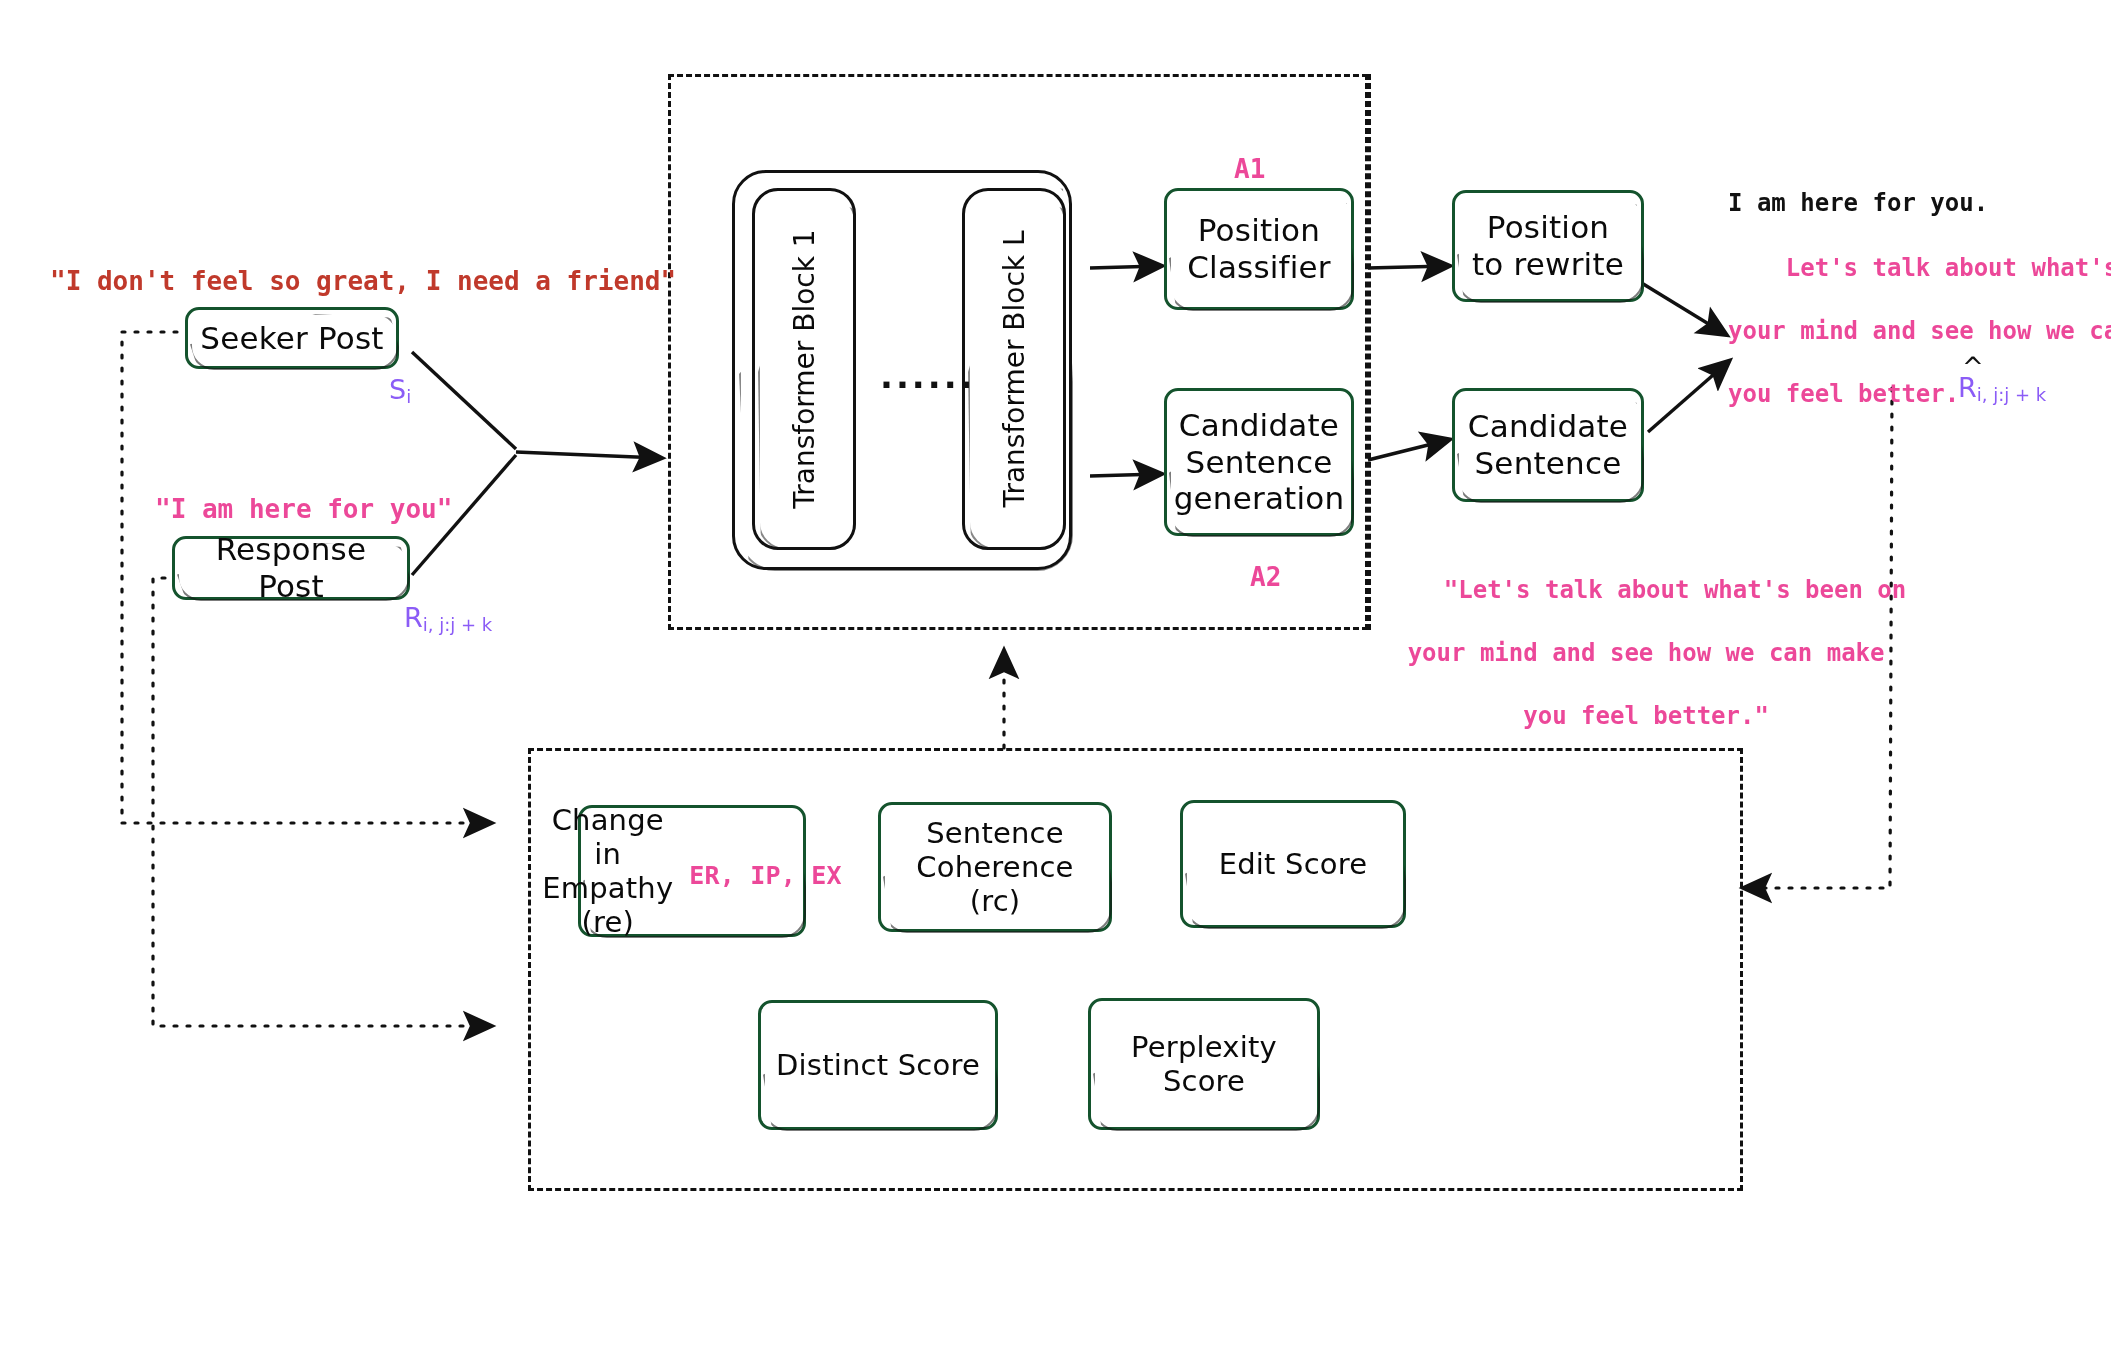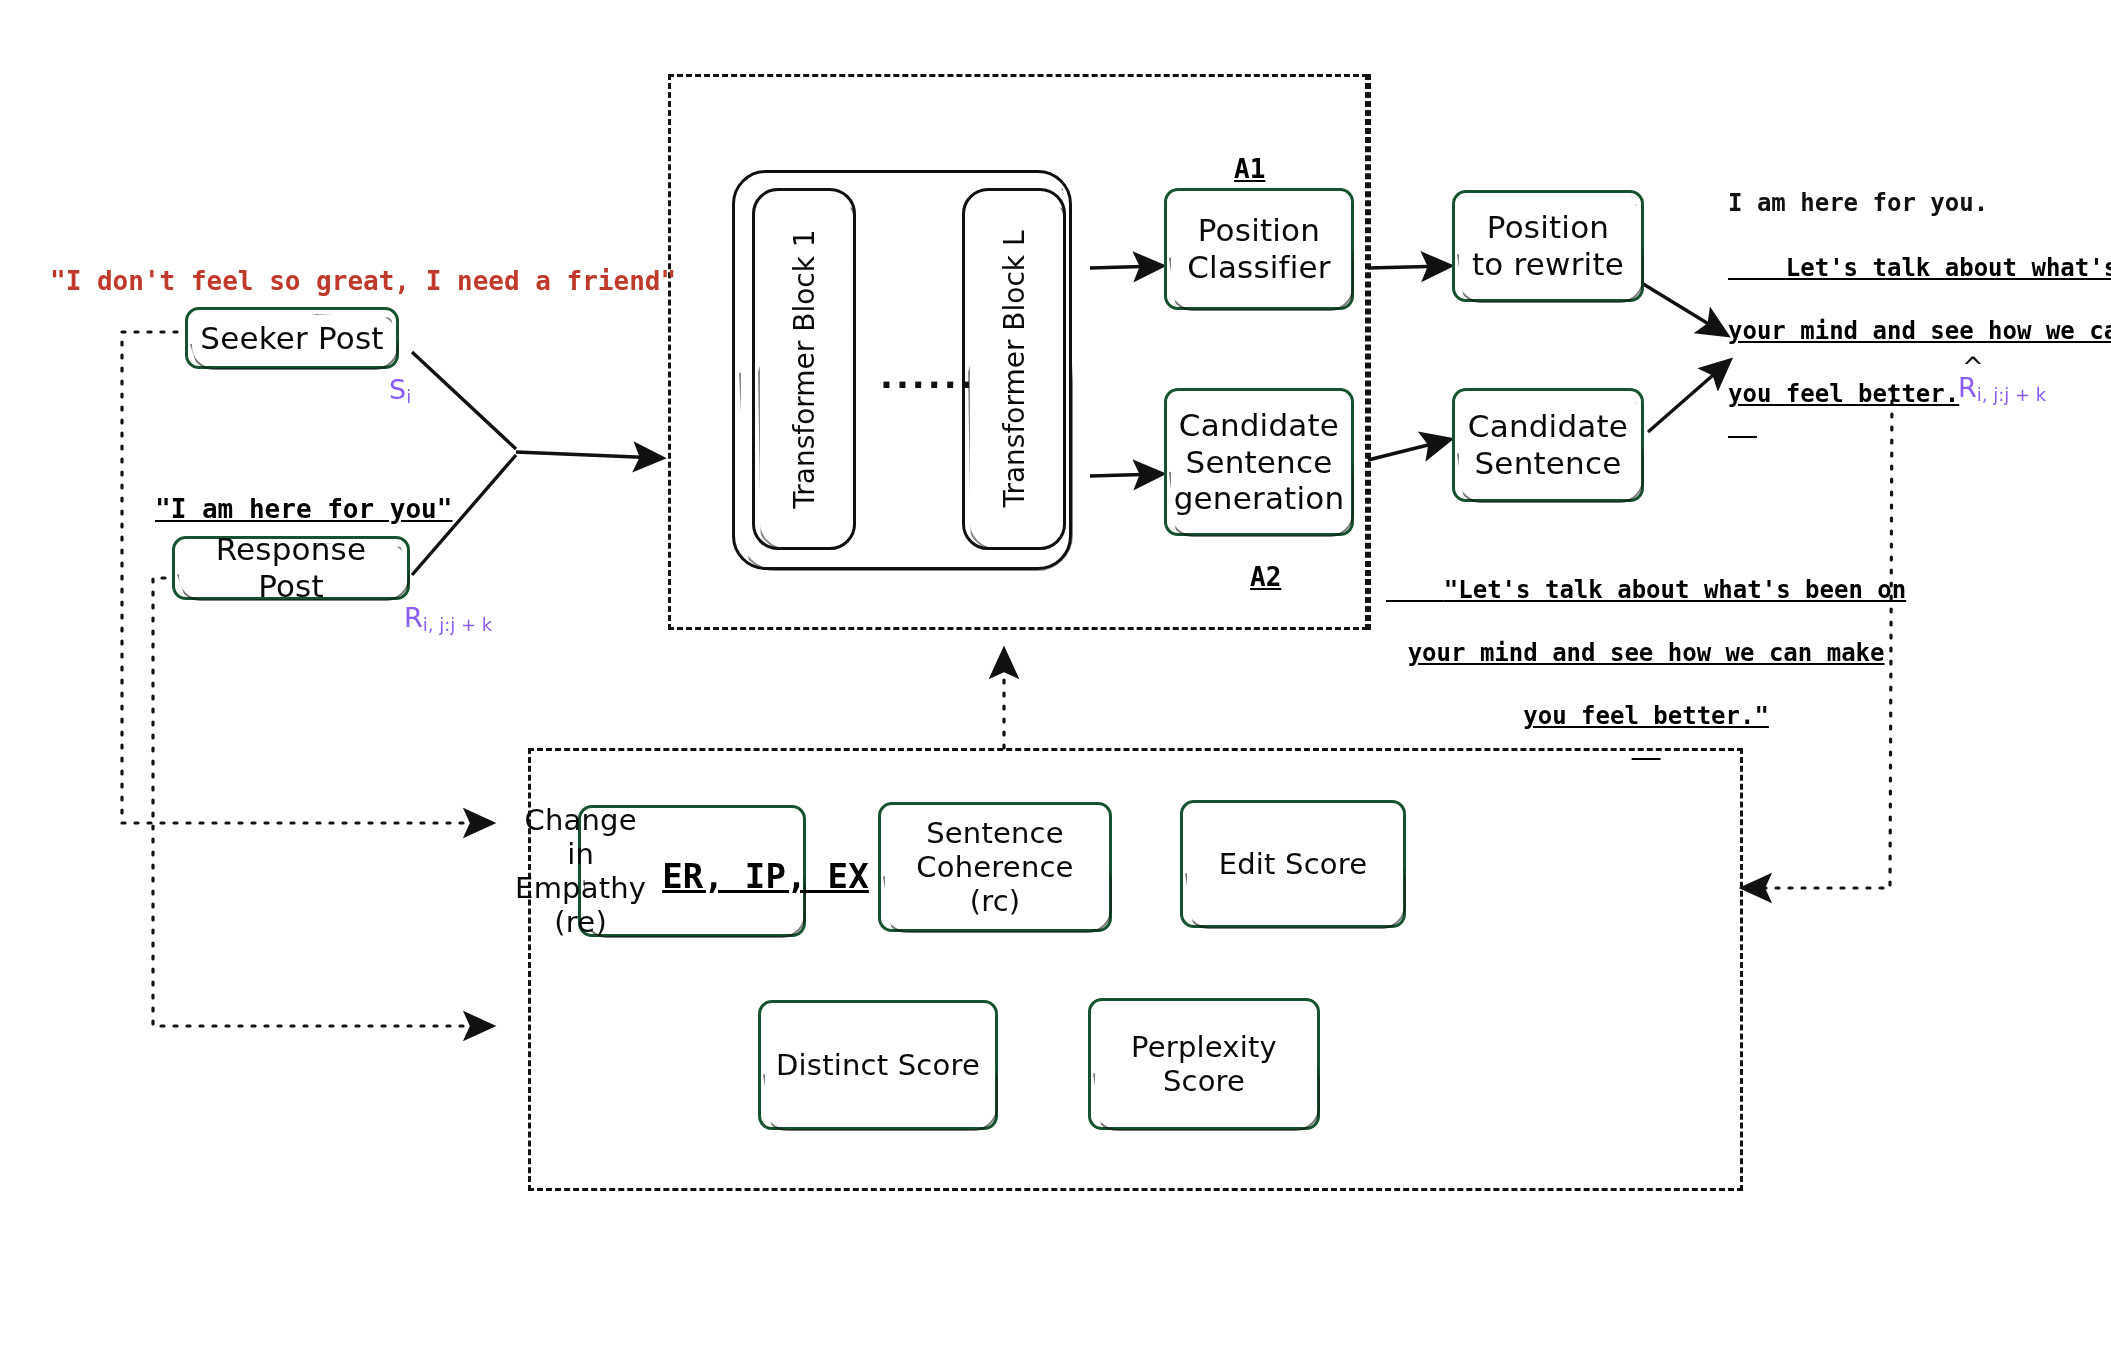--- a/index.html
+++ b/index.html
@@ -135,21 +135,21 @@
   
   .mono {
     position: absolute;
     font-family: "DejaVu Sans Mono", monospace;
     font-weight: bold;
     white-space: pre;
     z-index: 4;
     line-height: 1.32;
   }
   .red   { color: #c0392b; }
-  .green { color: #000000; text-decoration: underline; }
+  .green { color: #ec4899; }
   .black { color: #111111; }
 
   .sub {
     position: absolute;
     font-family: "DejaVu Sans", sans-serif;
     color: #8b5cf6;
     z-index: 4;
     white-space: nowrap;
   }
   .sub .base { font-size: 27px; }
@@ -295,21 +295,21 @@
 
   <div class="sub" style="left:1958px; top:372px;">
     <span class="base">R</span><span class="idx">i, j:j + k</span>
   </div>
 
   <div class="dashgroup" style="left:528px; top:748px; width:1215px; height:443px;"></div>
 
   <div class="node node-sm" style="left:578px; top:805px; width:228px; height:132px; flex-direction:row;">
     <span class="lbl" style="white-space:pre-line;">Change in
 Empathy (re)</span>
-    <span class="lbl mono green" style="position:relative; left:0; top:0; font-size:34px; margin-top:10px;">ER, IP, EX</span>
+    <span class="lbl mono green" style="position:relative; left:0; top:0; font-size:25px; margin-top:10px;">ER, IP, EX</span>
   </div>
 
   <div class="node node-sm" style="left:878px; top:802px; width:234px; height:130px;">
     <span class="lbl" style="white-space:pre-line;">Sentence
 Coherence (rc)</span>
   </div>
 
   <div class="node node-sm" style="left:1180px; top:800px; width:226px; height:128px;">
     <span class="lbl" style="white-space:pre-line;">Edit Score</span>
   </div>

